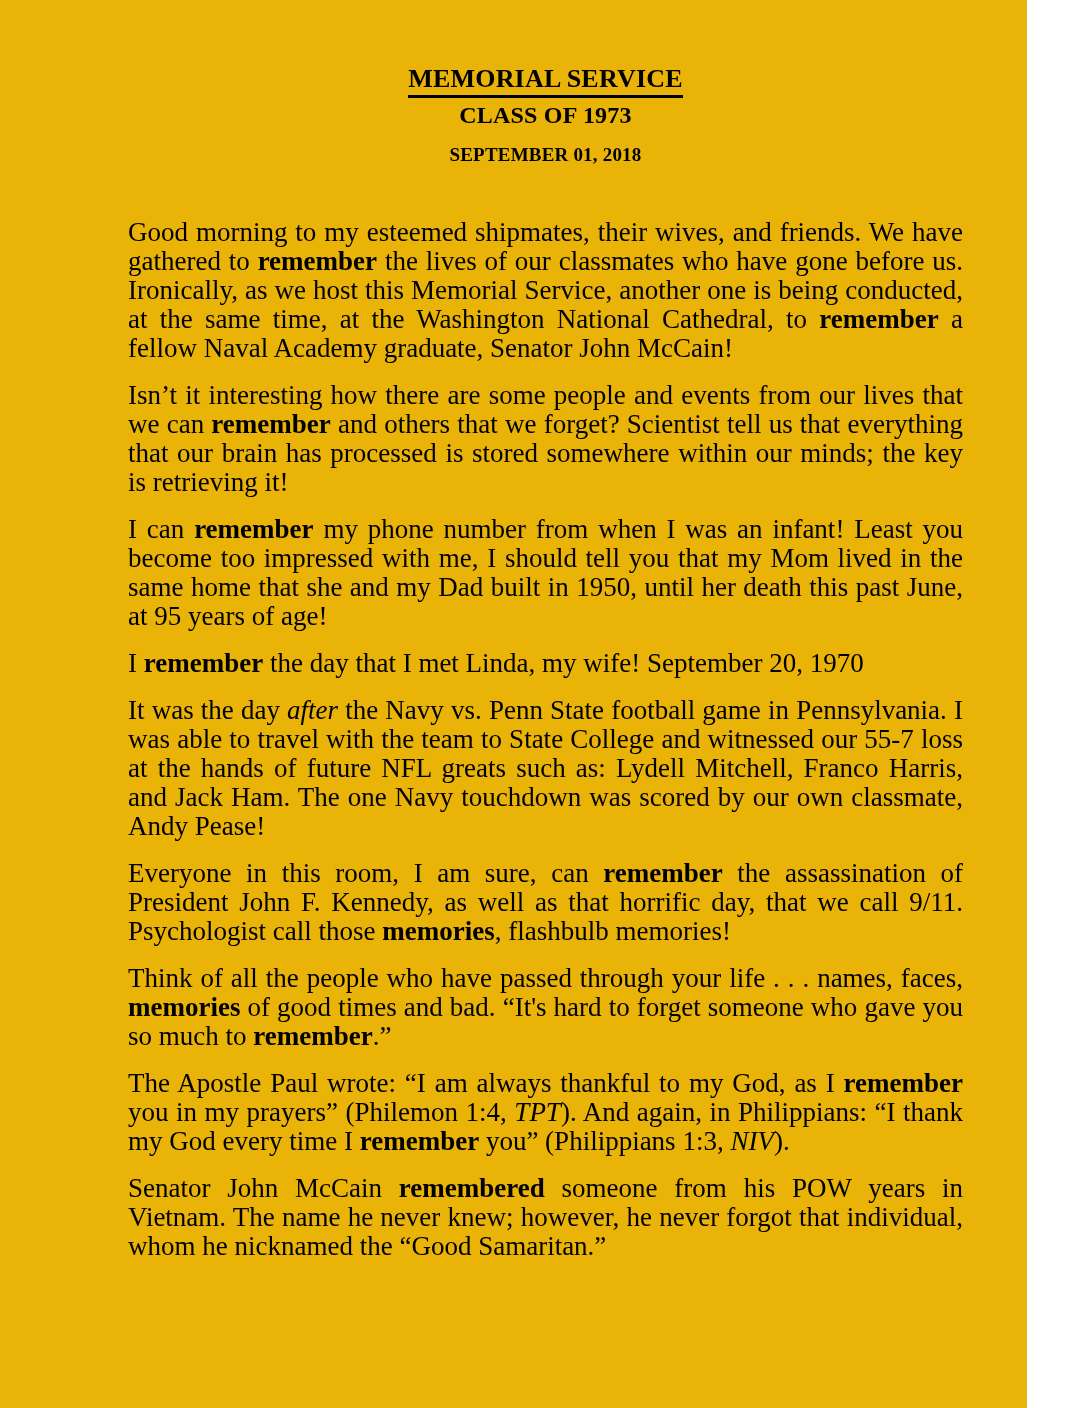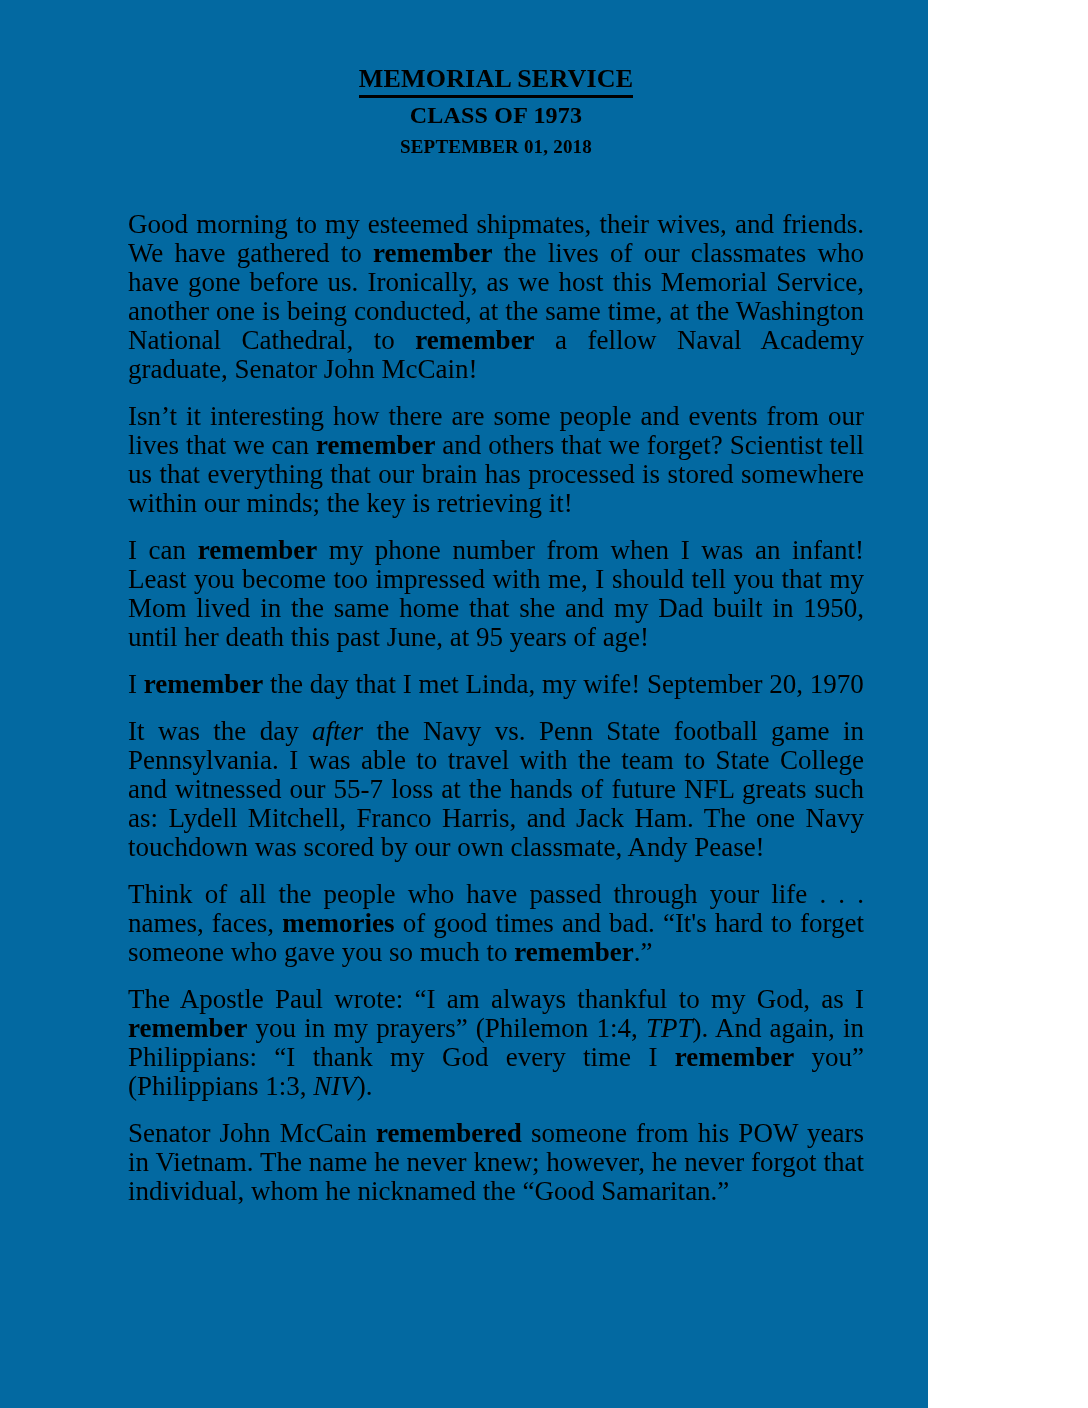--- a/index.html
+++ b/index.html
@@ -3,23 +3,23 @@
 <meta charset="utf-8">
 <style>
   * { margin: 0; padding: 0; box-sizing: border-box; }
   html, body { background: #ffffff; }
   body {
     font-family: "Liberation Serif", "DejaVu Serif", serif;
     color: #000000;
   }
   .page {
     position: relative;
-    width: 928px;
+    width: 1027px;
     height: 1408px;
-    background: #0369a1;
+    background: #eab308;
     overflow: hidden;
   }
   .doc-header {
     padding-top: 64px;
     margin-left: 128px;
     margin-right: 64px;
     text-align: center;
   }
   .doc-title {
     font-size: 26px;
@@ -36,21 +36,21 @@
     font-size: 24px;
     font-weight: bold;
     line-height: 28px;
     margin-top: 3px;
     letter-spacing: 0.2px;
   }
   .doc-date {
     font-size: 19px;
     font-weight: bold;
     line-height: 22px;
-    margin-top: 7px;
+    margin-top: 15px;
     letter-spacing: 0.2px;
   }
   .doc-body {
     margin: 52px 64px 0 128px;
   }
   .doc-body p {
     font-size: 27px;
     line-height: 29px;
     text-align: justify;
     margin: 12px 0 18px 0;
@@ -68,17 +68,18 @@
     </div>
     <div class="doc-subtitle">CLASS OF 1973</div>
     <div class="doc-date">SEPTEMBER 01, 2018</div>
   </div>
   <div class="doc-body">
       <p>Good morning to my esteemed shipmates, their wives, and friends. We have gathered to <span class="b">remember</span> the lives of our classmates who have gone before us. Ironically, as we host this Memorial Service, another one is being conducted, at the same time, at the Washington National Cathedral, to <span class="b">remember</span> a fellow Naval Academy graduate, Senator John McCain!</p>
       <p>Isn’t it interesting how there are some people and events from our lives that we can <span class="b">remember</span> and others that we forget? Scientist tell us that everything that our brain has processed is stored somewhere within our minds; the key is retrieving it!</p>
       <p>I can <span class="b">remember</span> my phone number from when I was an infant! Least you become too impressed with me, I should tell you that my Mom lived in the same home that she and my Dad built in 1950, until her death this past June, at 95 years of age!</p>
       <p>I <span class="b">remember</span> the day that I met Linda, my wife! September 20, 1970</p>
       <p>It was the day <span class=" i">after</span> the Navy vs. Penn State football game in Pennsylvania. I was able to travel with the team to State College and witnessed our 55-7 loss at the hands of future NFL greats such as: Lydell Mitchell, Franco Harris, and Jack Ham. The one Navy touchdown was scored by our own classmate, Andy Pease!</p>
+      <p>Everyone in this room, I am sure, can <span class="b">remember</span> the assassination of President John F. Kennedy, as well as that horrific day, that we call 9/11. Psychologist call those <span class="b">memories</span>, flashbulb memories!</p>
       <p>Think of all the people who have passed through your life . . . names, faces, <span class="b">memories</span> of good times and bad. “It's hard to forget someone who gave you so much to <span class="b">remember</span>.”</p>
       <p>The Apostle Paul wrote: “I am always thankful to my God, as I <span class="b">remember</span> you in my prayers” (Philemon 1:4, <span class=" i">TPT</span>). And again, in Philippians: “I thank my God every time I <span class="b">remember</span> you” (Philippians 1:3, <span class=" i">NIV</span>).</p>
       <p>Senator John McCain <span class="b">remembered</span> someone from his POW years in Vietnam. The name he never knew; however, he never forgot that individual, whom he nicknamed the “Good Samaritan.”</p>
     </div>
 </div>
 
 </body></html>

